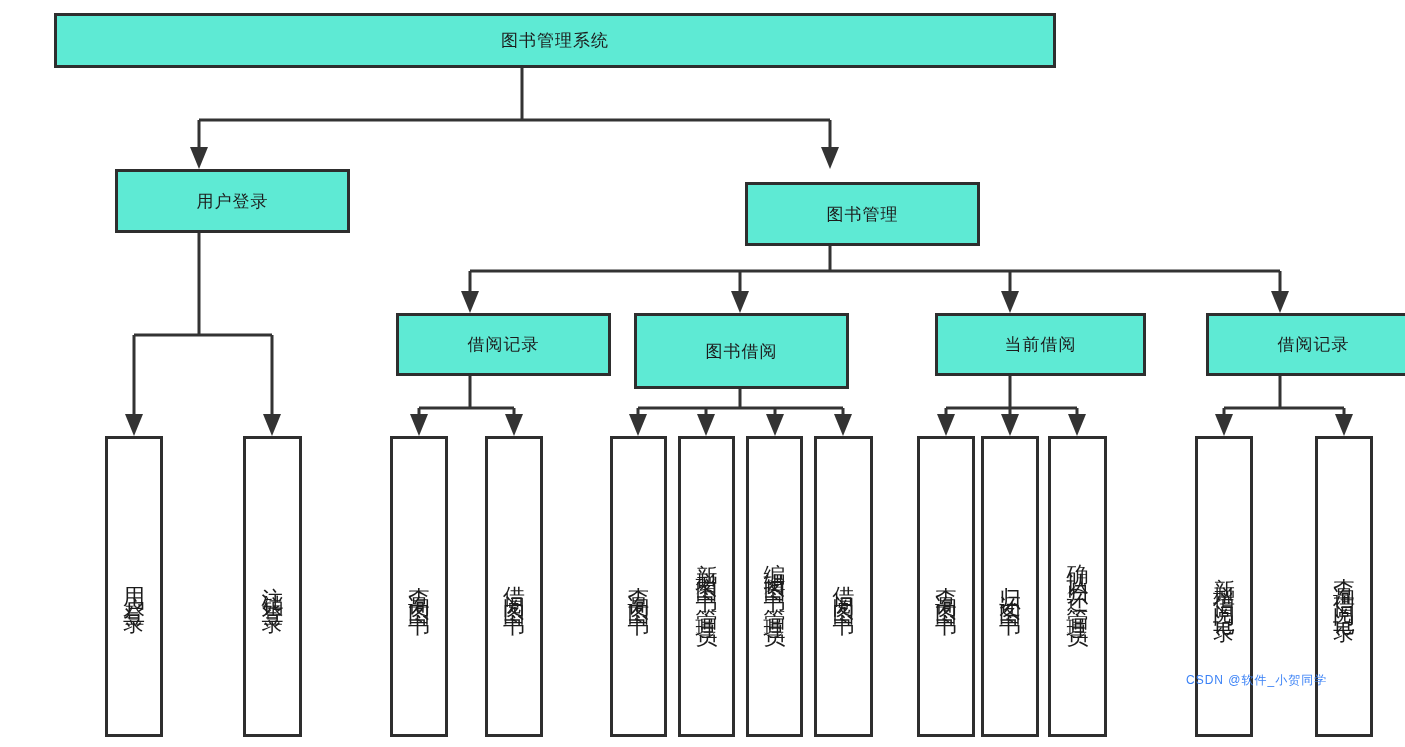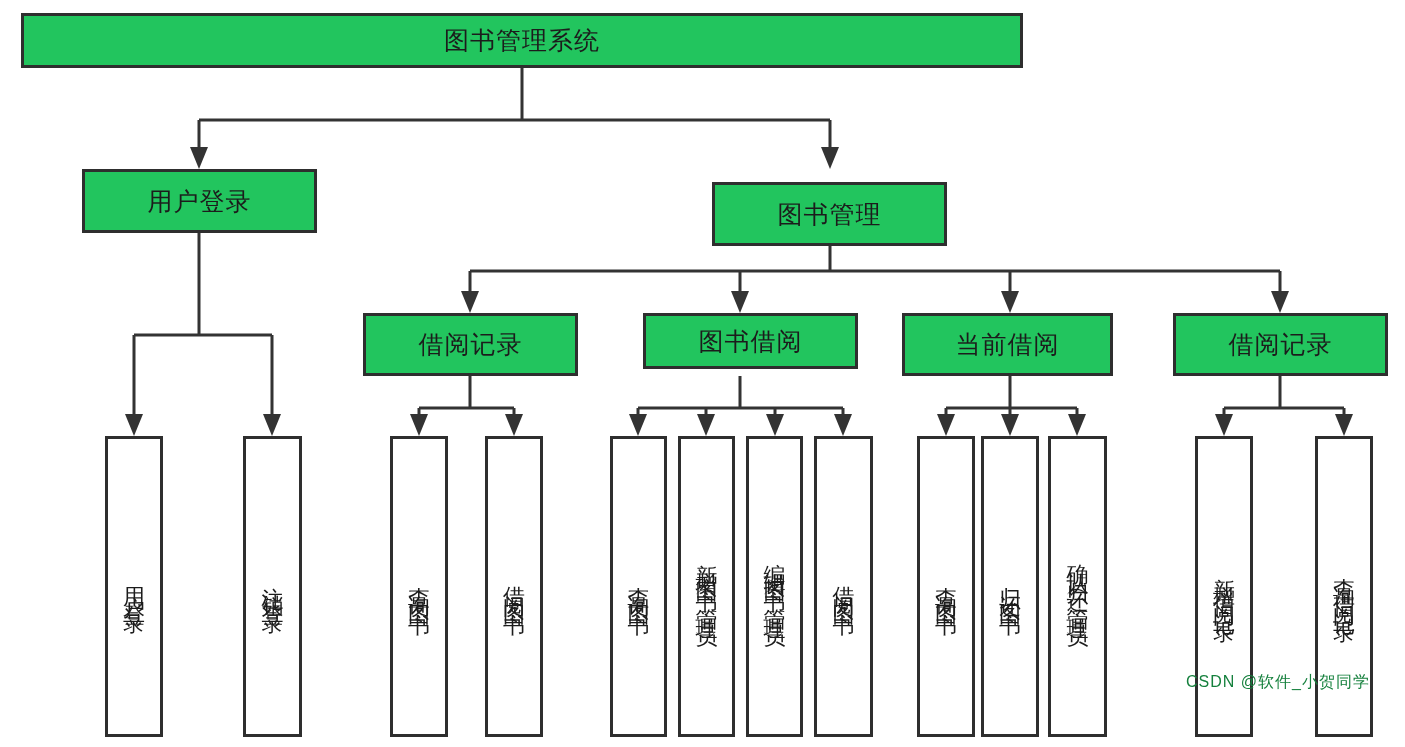--- a/index.html
+++ b/index.html
@@ -4,39 +4,39 @@
 <style>
   html,body{margin:0;padding:0;}
   body{
     width:1405px;height:747px;position:relative;overflow:hidden;
     background:#ffffff;
     font-family:"Liberation Sans","DejaVu Sans",sans-serif;
   }
   #connectors{position:absolute;left:0;top:0;z-index:1;}
   .node{
     position:absolute;box-sizing:border-box;z-index:2;
-    border:3px solid #2e2e2e;background:#22c55e;
+    border:3px solid #2e2e2e;background:#5eead4;
     display:flex;align-items:center;justify-content:center;
-    color:#1c1c1c;font-size:25px;letter-spacing:1px;
+    color:#1c1c1c;font-size:17px;letter-spacing:1px;margin-left:33px;
   }
   .leaf{
     position:absolute;box-sizing:border-box;z-index:2;
     border:3px solid #2e2e2e;background:#ffffff;
     top:436px;height:301px;width:58px;
     display:flex;align-items:center;justify-content:center;
     color:#1c1c1c;
   }
   .vtext{
     writing-mode:vertical-rl;text-orientation:mixed;
     font-size:22px;letter-spacing:9px;line-height:1;
     white-space:nowrap;
   }
   .watermark{
     position:absolute;left:1186px;top:672px;z-index:5;
-    font-size:16px;color:#15803d;white-space:nowrap;letter-spacing:1px;
+    font-size:12px;color:#3b82f6;white-space:nowrap;letter-spacing:1px;
   }
 </style>
 </head>
 <body>
 
 <svg id="connectors" width="1405" height="747" viewBox="0 0 1405 747">
   <path fill="none" stroke="#333333" stroke-width="3" d="M522 68 V121
        M199 120 H830
        M199 120 V150
        M830 120 V150
@@ -91,21 +91,21 @@
     <polygon points="1335,414 1353,414 1344,436"></polygon>
   </g>
 </svg>
 
 <div class="node" style="left:21px;top:13px;width:1002px;height:55px">图书管理系统</div>
 
 <div class="node" style="left:82px;top:169px;width:235px;height:64px">用户登录</div>
 <div class="node" style="left:712px;top:182px;width:235px;height:64px">图书管理</div>
 
 <div class="node" style="left:363px;top:313px;width:215px;height:63px">借阅记录</div>
-<div class="node" style="left:643px;top:313px;width:215px;height:56px">图书借阅</div>
+<div class="node" style="left:601px;top:313px;width:215px;height:76px">图书借阅</div>
 <div class="node" style="left:902px;top:313px;width:211px;height:63px">当前借阅</div>
 <div class="node" style="left:1173px;top:313px;width:215px;height:63px">借阅记录</div>
 
 <div class="leaf" style="left:105px">
   <span class="vtext">用户登录</span>
 </div>
 <div class="leaf" style="left:243px;width:59px">
   <span class="vtext">注销登录</span>
 </div>
 

